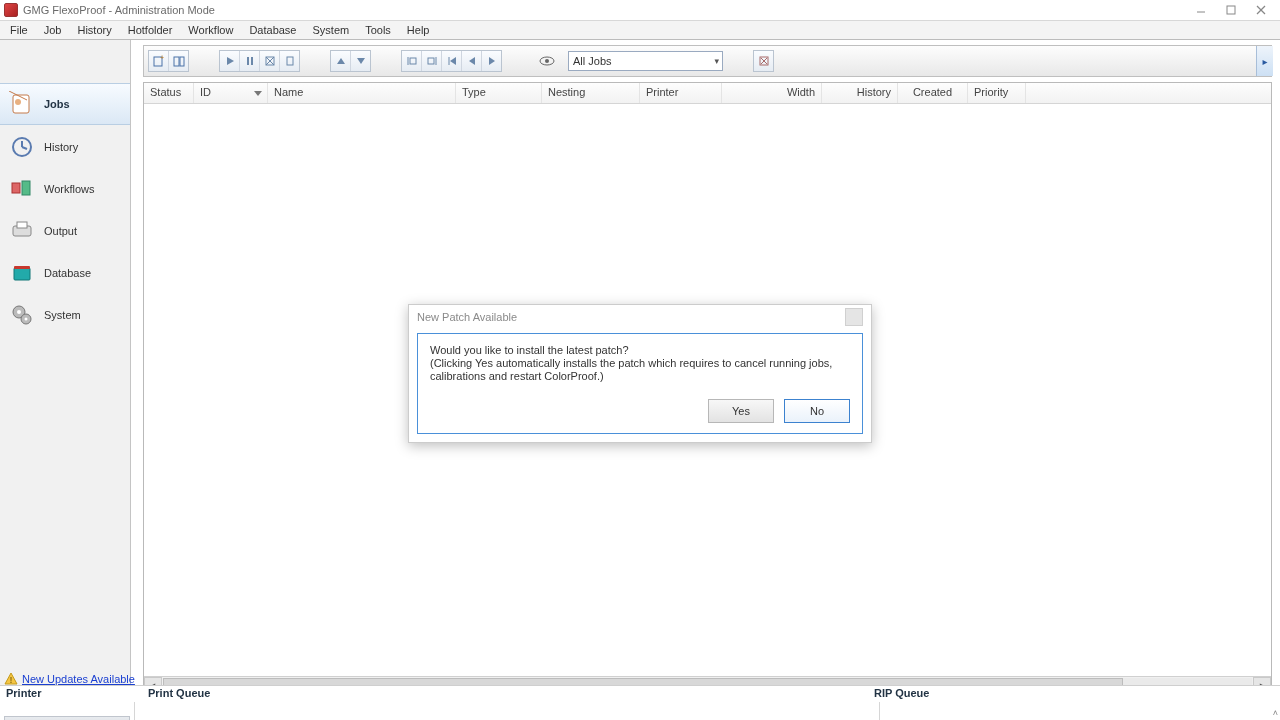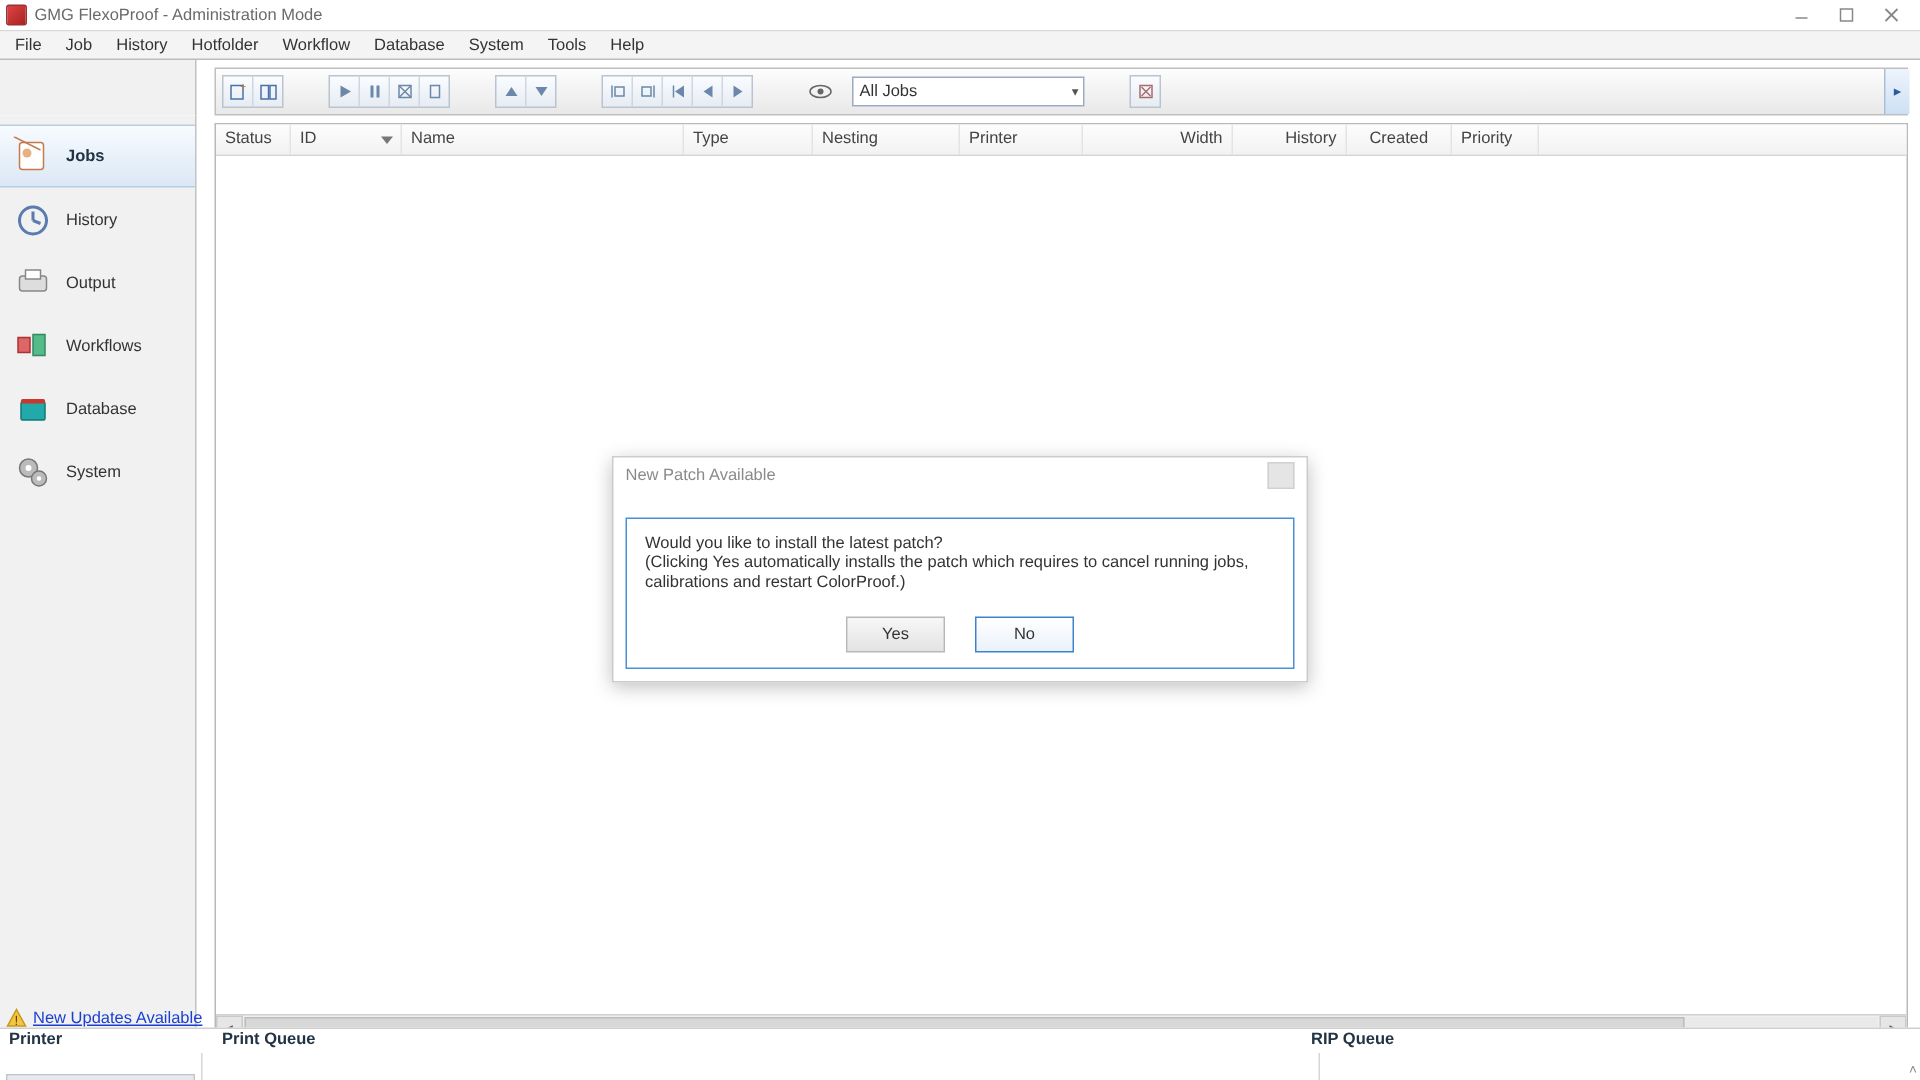--- a/index.html
+++ b/index.html
@@ -55,23 +55,23 @@
   .status-col2{flex:1;}
   .status-col3{width:400px;}
   .status-bottom{position:absolute;left:0;right:0;top:16px;height:18px;display:flex;}
   .printer-field{width:116px;height:16px;margin:14px 4px;background:linear-gradient(#e8ebef,#d3d7dd);border:1px solid #c0c5cd;color:#9aa3af;font-size:10px;padding:0 4px;display:flex;align-items:center;}
   .status-sep{width:1px;background:#d6d6d6;margin:0 0;}
   .vscroll-caret{position:absolute;right:2px;bottom:2px;color:#888;font-size:9px;}
   
   .dialog{position:absolute;left:408px;top:304px;width:462px;background:#fff;border:1px solid #cccccc;box-shadow:0 3px 12px rgba(0,0,0,0.25);}
   .dialog-title{height:24px;display:flex;align-items:center;justify-content:space-between;padding:0 8px;color:#8a8a8a;font-size:11px;}
   .dialog-close{width:16px;height:16px;background:#e5e5e5;border:1px solid #d0d0d0;}
-  .dialog-body{border:1px solid #4a90d9;margin:16px 8px 8px 8px;padding:10px 12px 10px 12px;background:#fff;}
+  .dialog-body{border:1px solid #4a90d9;margin:4px 8px 8px 8px;padding:10px 12px 10px 12px;background:#fff;}
   .dialog-text{font-size:11px;color:#333;line-height:13px;}
-  .dialog-buttons{display:flex;justify-content:center;gap:20px;margin-top:16px;}
+  .dialog-buttons{display:flex;justify-content:flex-end;gap:10px;margin-top:16px;}
   .dlg-btn{width:64px;height:22px;display:flex;align-items:center;justify-content:center;font-size:11px;cursor:default;}
   .dlg-yes{background:linear-gradient(#f7f7f7,#e3e3e3);border:1px solid #b7b7b7;color:#333;}
   .dlg-no{background:linear-gradient(#ffffff,#eaf2fb);border:1px solid #3c82cf;color:#333;}
 </style>
 </head>
 <body>
 
 <div class="titlebar">
   <div class="titlebar-left">
     <div class="app-icon"></div>
@@ -239,34 +239,34 @@
             <circle cx="13" cy="13" r="9" fill="none" stroke="#5a7bb0" stroke-width="2"></circle>
             <line x1="13" y1="13" x2="13" y2="7" stroke="#5a7bb0" stroke-width="2"></line>
             <line x1="13" y1="13" x2="18" y2="15" stroke="#5a7bb0" stroke-width="2"></line>
           </svg>
         </div>
       <div class="side-label">History</div>
     </div>
     <div class="side-item">
       <div class="side-icon">
           <svg width="26" height="26">
+            <rect x="3" y="7" width="8" height="10" fill="#d66" stroke="#a33"></rect>
+            <rect x="13" y="5" width="8" height="14" fill="#5b8" stroke="#386"></rect>
+          </svg>
+        </div>
+      <div class="side-label">Workflows</div>
+    </div>
+    <div class="side-item">
+      <div class="side-icon">
+          <svg width="26" height="26">
             <rect x="4" y="8" width="18" height="10" rx="2" fill="#ddd" stroke="#888"></rect>
             <rect x="8" y="4" width="10" height="6" fill="#fff" stroke="#888"></rect>
           </svg>
         </div>
       <div class="side-label">Output</div>
-    </div>
-    <div class="side-item">
-      <div class="side-icon">
-          <svg width="26" height="26">
-            <rect x="3" y="7" width="8" height="10" fill="#d66" stroke="#a33"></rect>
-            <rect x="13" y="5" width="8" height="14" fill="#5b8" stroke="#386"></rect>
-          </svg>
-        </div>
-      <div class="side-label">Workflows</div>
     </div>
     <div class="side-item">
       <div class="side-icon">
           <svg width="26" height="26">
             <rect x="5" y="8" width="16" height="12" rx="1" fill="#2aa" stroke="#177"></rect>
             <rect x="5" y="6" width="16" height="3" rx="1" fill="#c7382e"></rect>
           </svg>
         </div>
       <div class="side-label">Database</div>
     </div>

